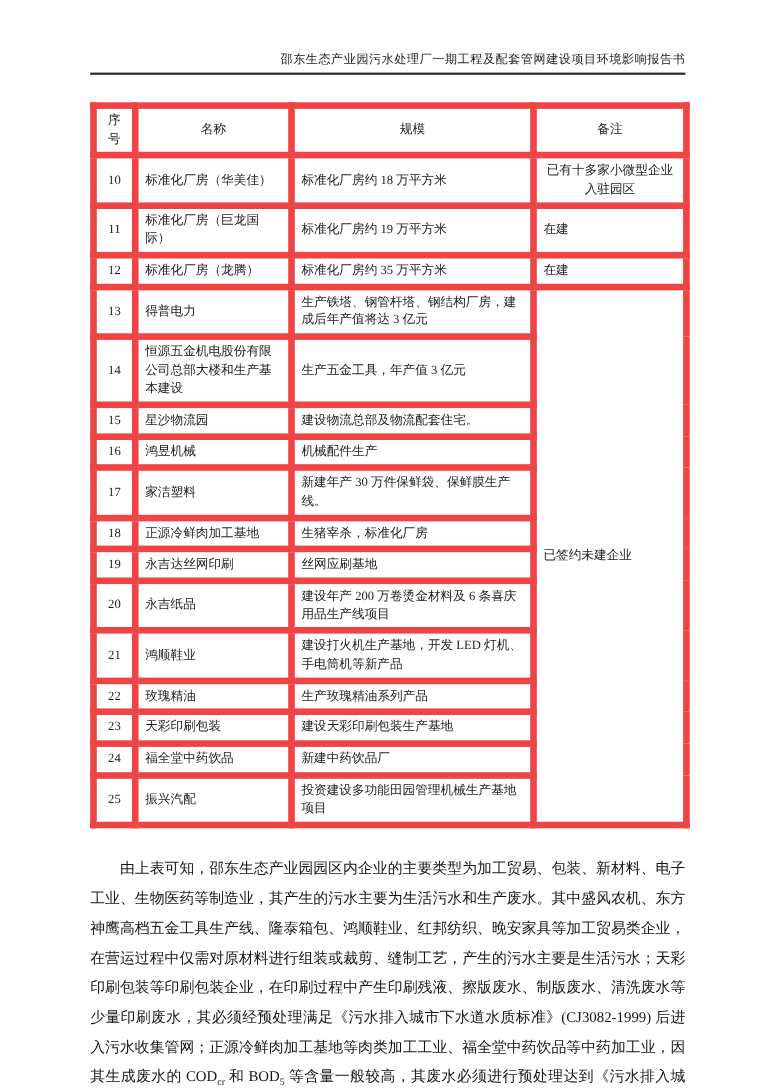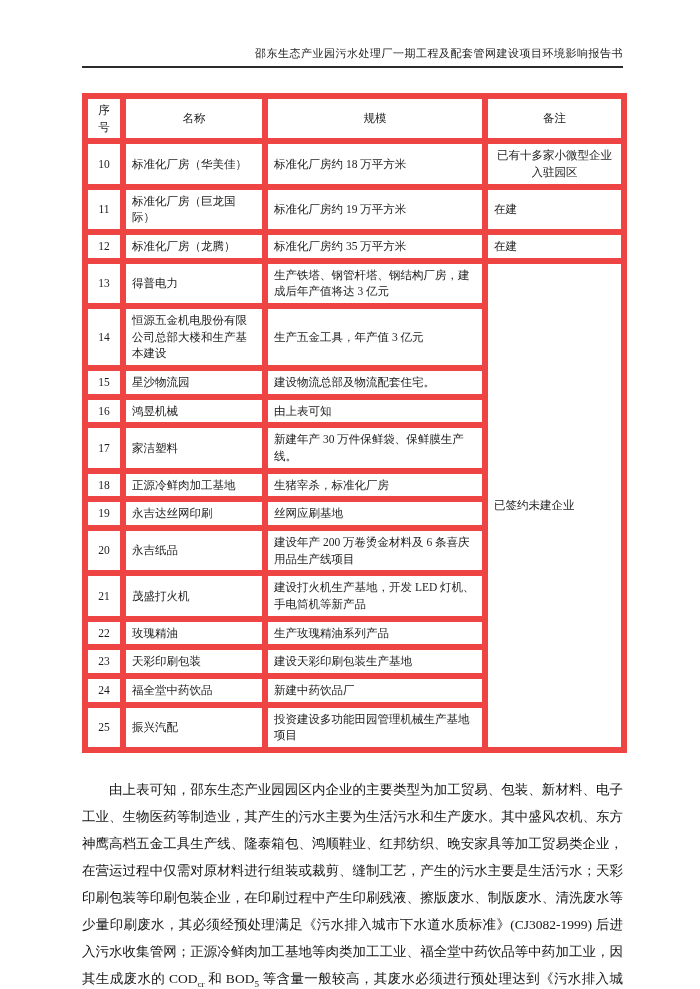--- a/index.html
+++ b/index.html
@@ -137,21 +137,21 @@
             <td class="col-scale">生产五金工具，年产值 3 亿元</td>
           </tr>
           <tr>
             <td class="col-no">15</td>
             <td class="col-name">星沙物流园</td>
             <td class="col-scale">建设物流总部及物流配套住宅。</td>
           </tr>
           <tr>
             <td class="col-no">16</td>
             <td class="col-name">鸿昱机械</td>
-            <td class="col-scale">由上表可知</td>
+            <td class="col-scale">机械配件生产</td>
           </tr>
           <tr>
             <td class="col-no">17</td>
             <td class="col-name">家洁塑料</td>
             <td class="col-scale">新建年产 30 万件保鲜袋、保鲜膜生产线。</td>
           </tr>
           <tr>
             <td class="col-no">18</td>
             <td class="col-name">正源冷鲜肉加工基地</td>
             <td class="col-scale">生猪宰杀，标准化厂房</td>
@@ -161,21 +161,21 @@
             <td class="col-name">永吉达丝网印刷</td>
             <td class="col-scale">丝网应刷基地</td>
           </tr>
           <tr>
             <td class="col-no">20</td>
             <td class="col-name">永吉纸品</td>
             <td class="col-scale">建设年产 200 万卷烫金材料及 6 条喜庆用品生产线项目</td>
           </tr>
           <tr>
             <td class="col-no">21</td>
-            <td class="col-name">茂盛打火机</td>
+            <td class="col-name">鸿顺鞋业</td>
             <td class="col-scale">建设打火机生产基地，开发 LED 灯机、手电筒机等新产品</td>
           </tr>
           <tr>
             <td class="col-no">22</td>
             <td class="col-name">玫瑰精油</td>
             <td class="col-scale">生产玫瑰精油系列产品</td>
           </tr>
           <tr>
             <td class="col-no">23</td>
             <td class="col-name">天彩印刷包装</td>

